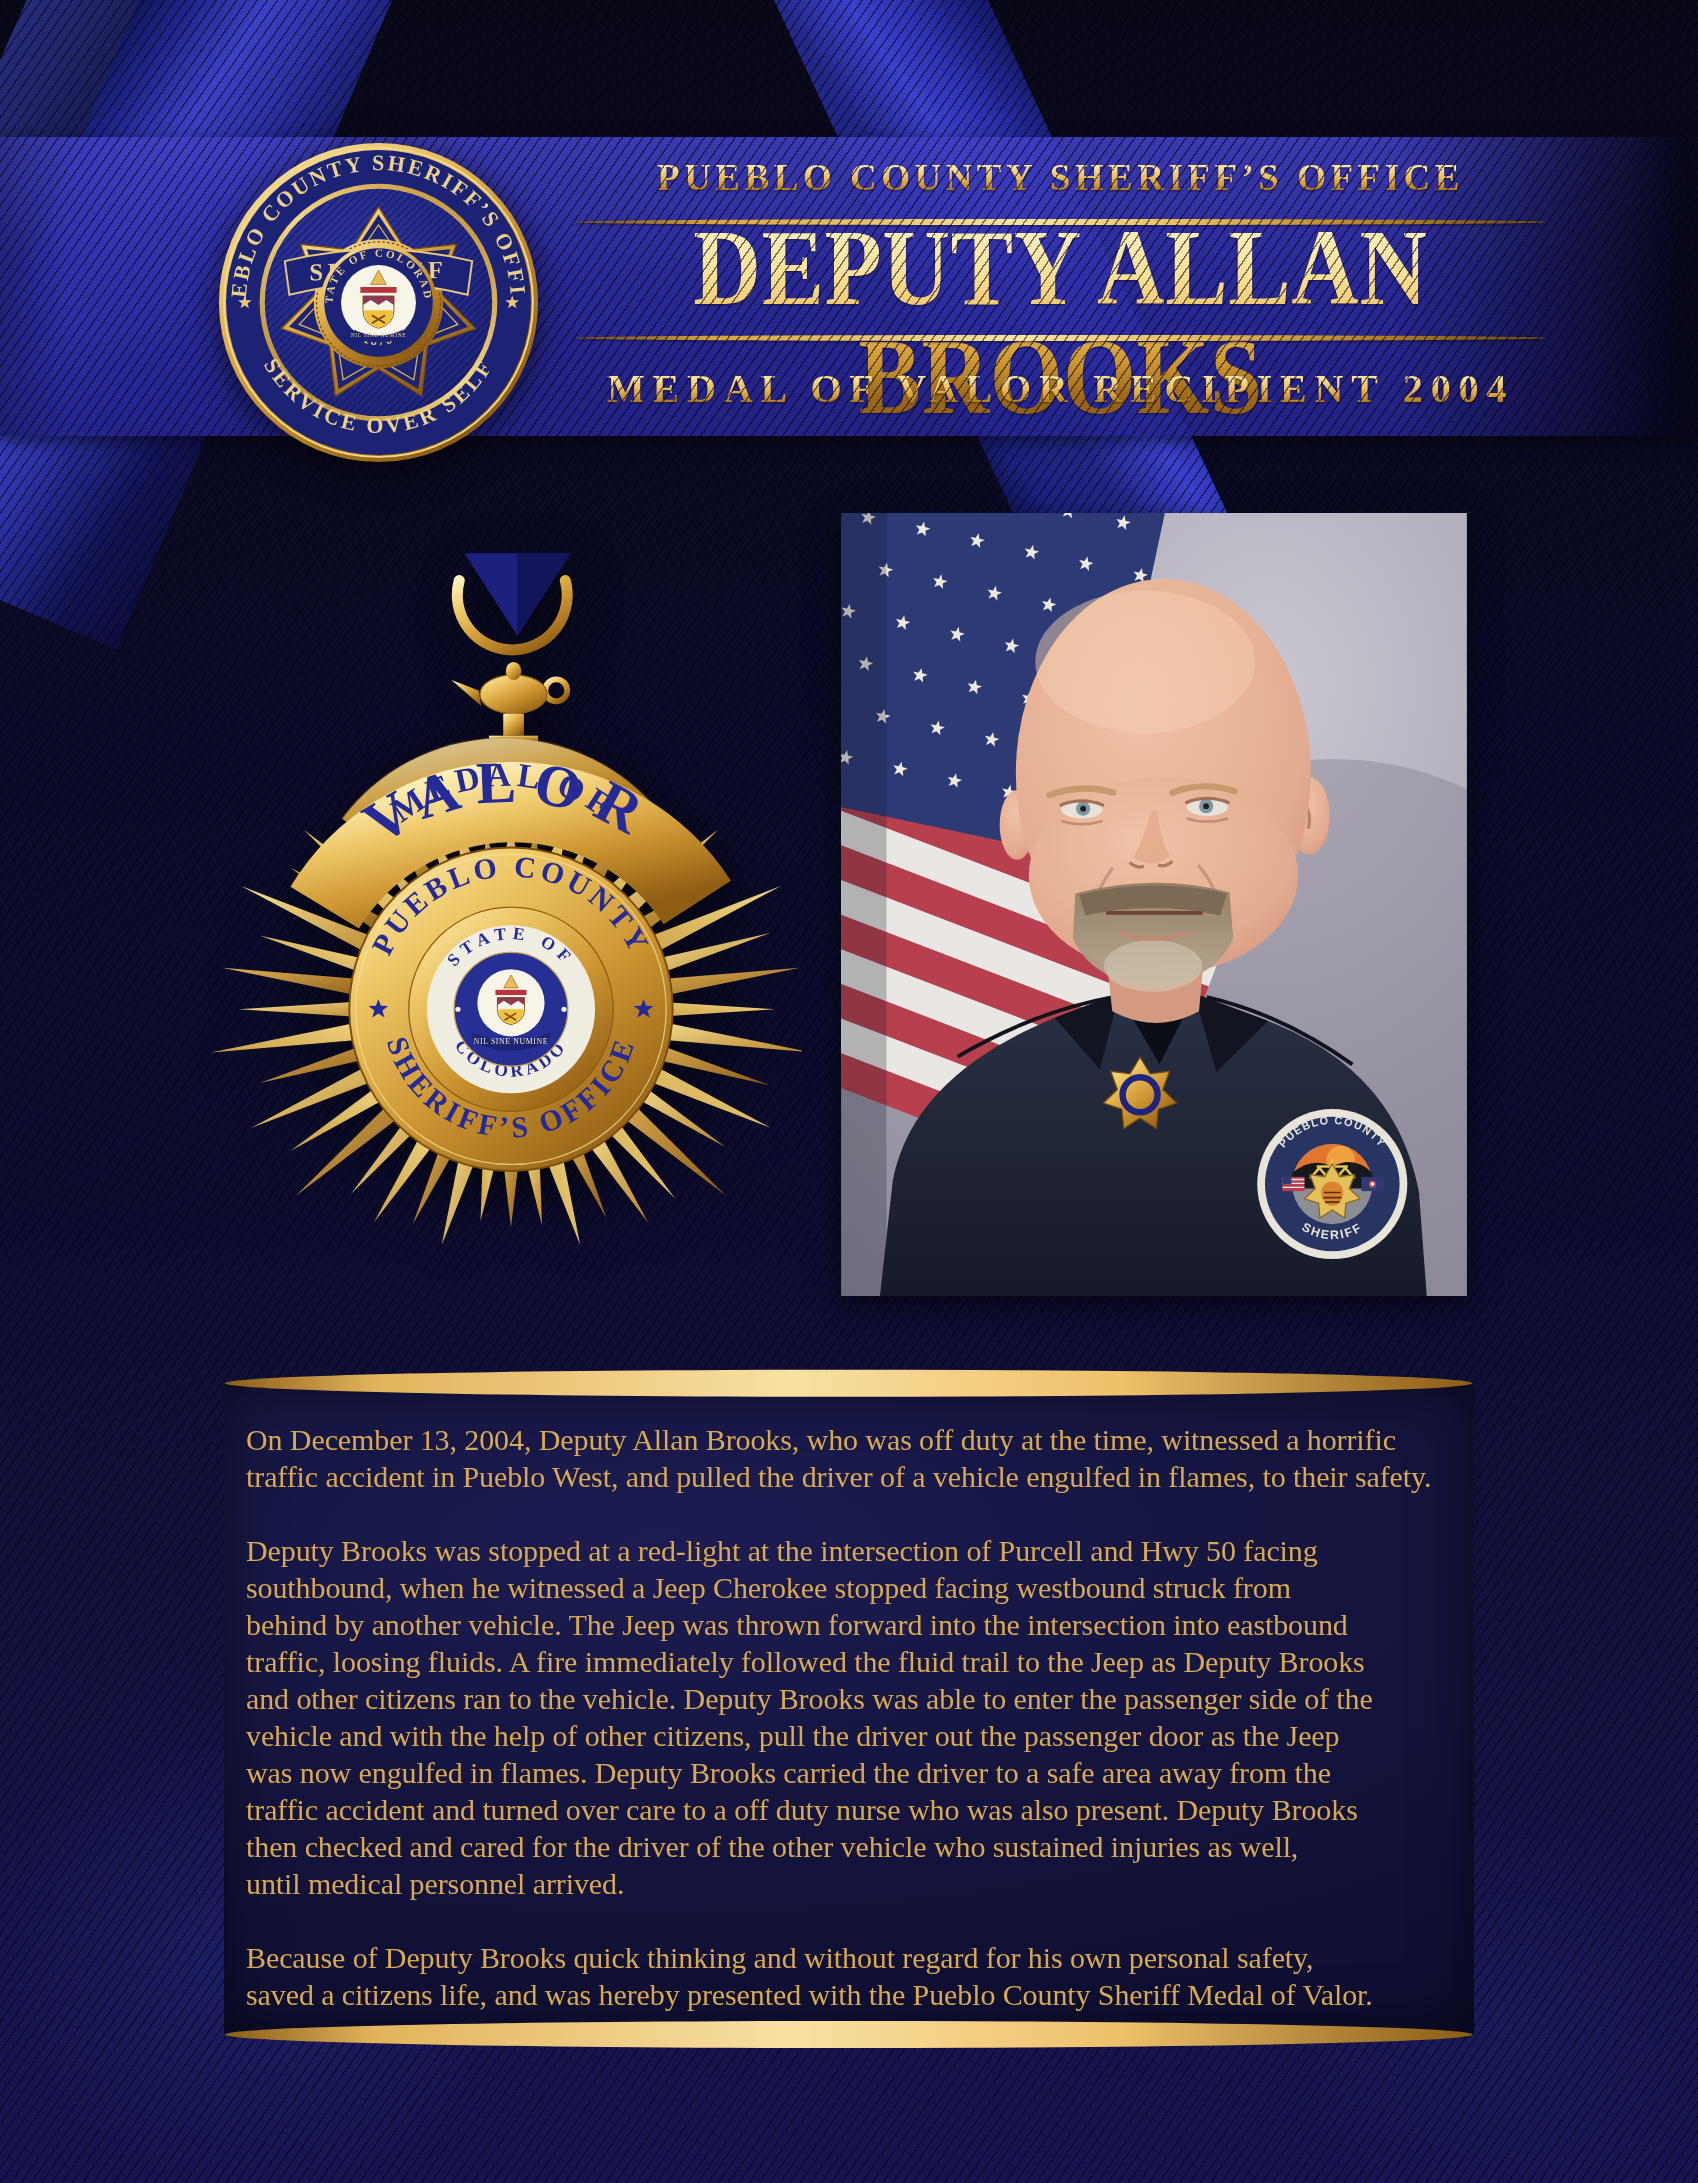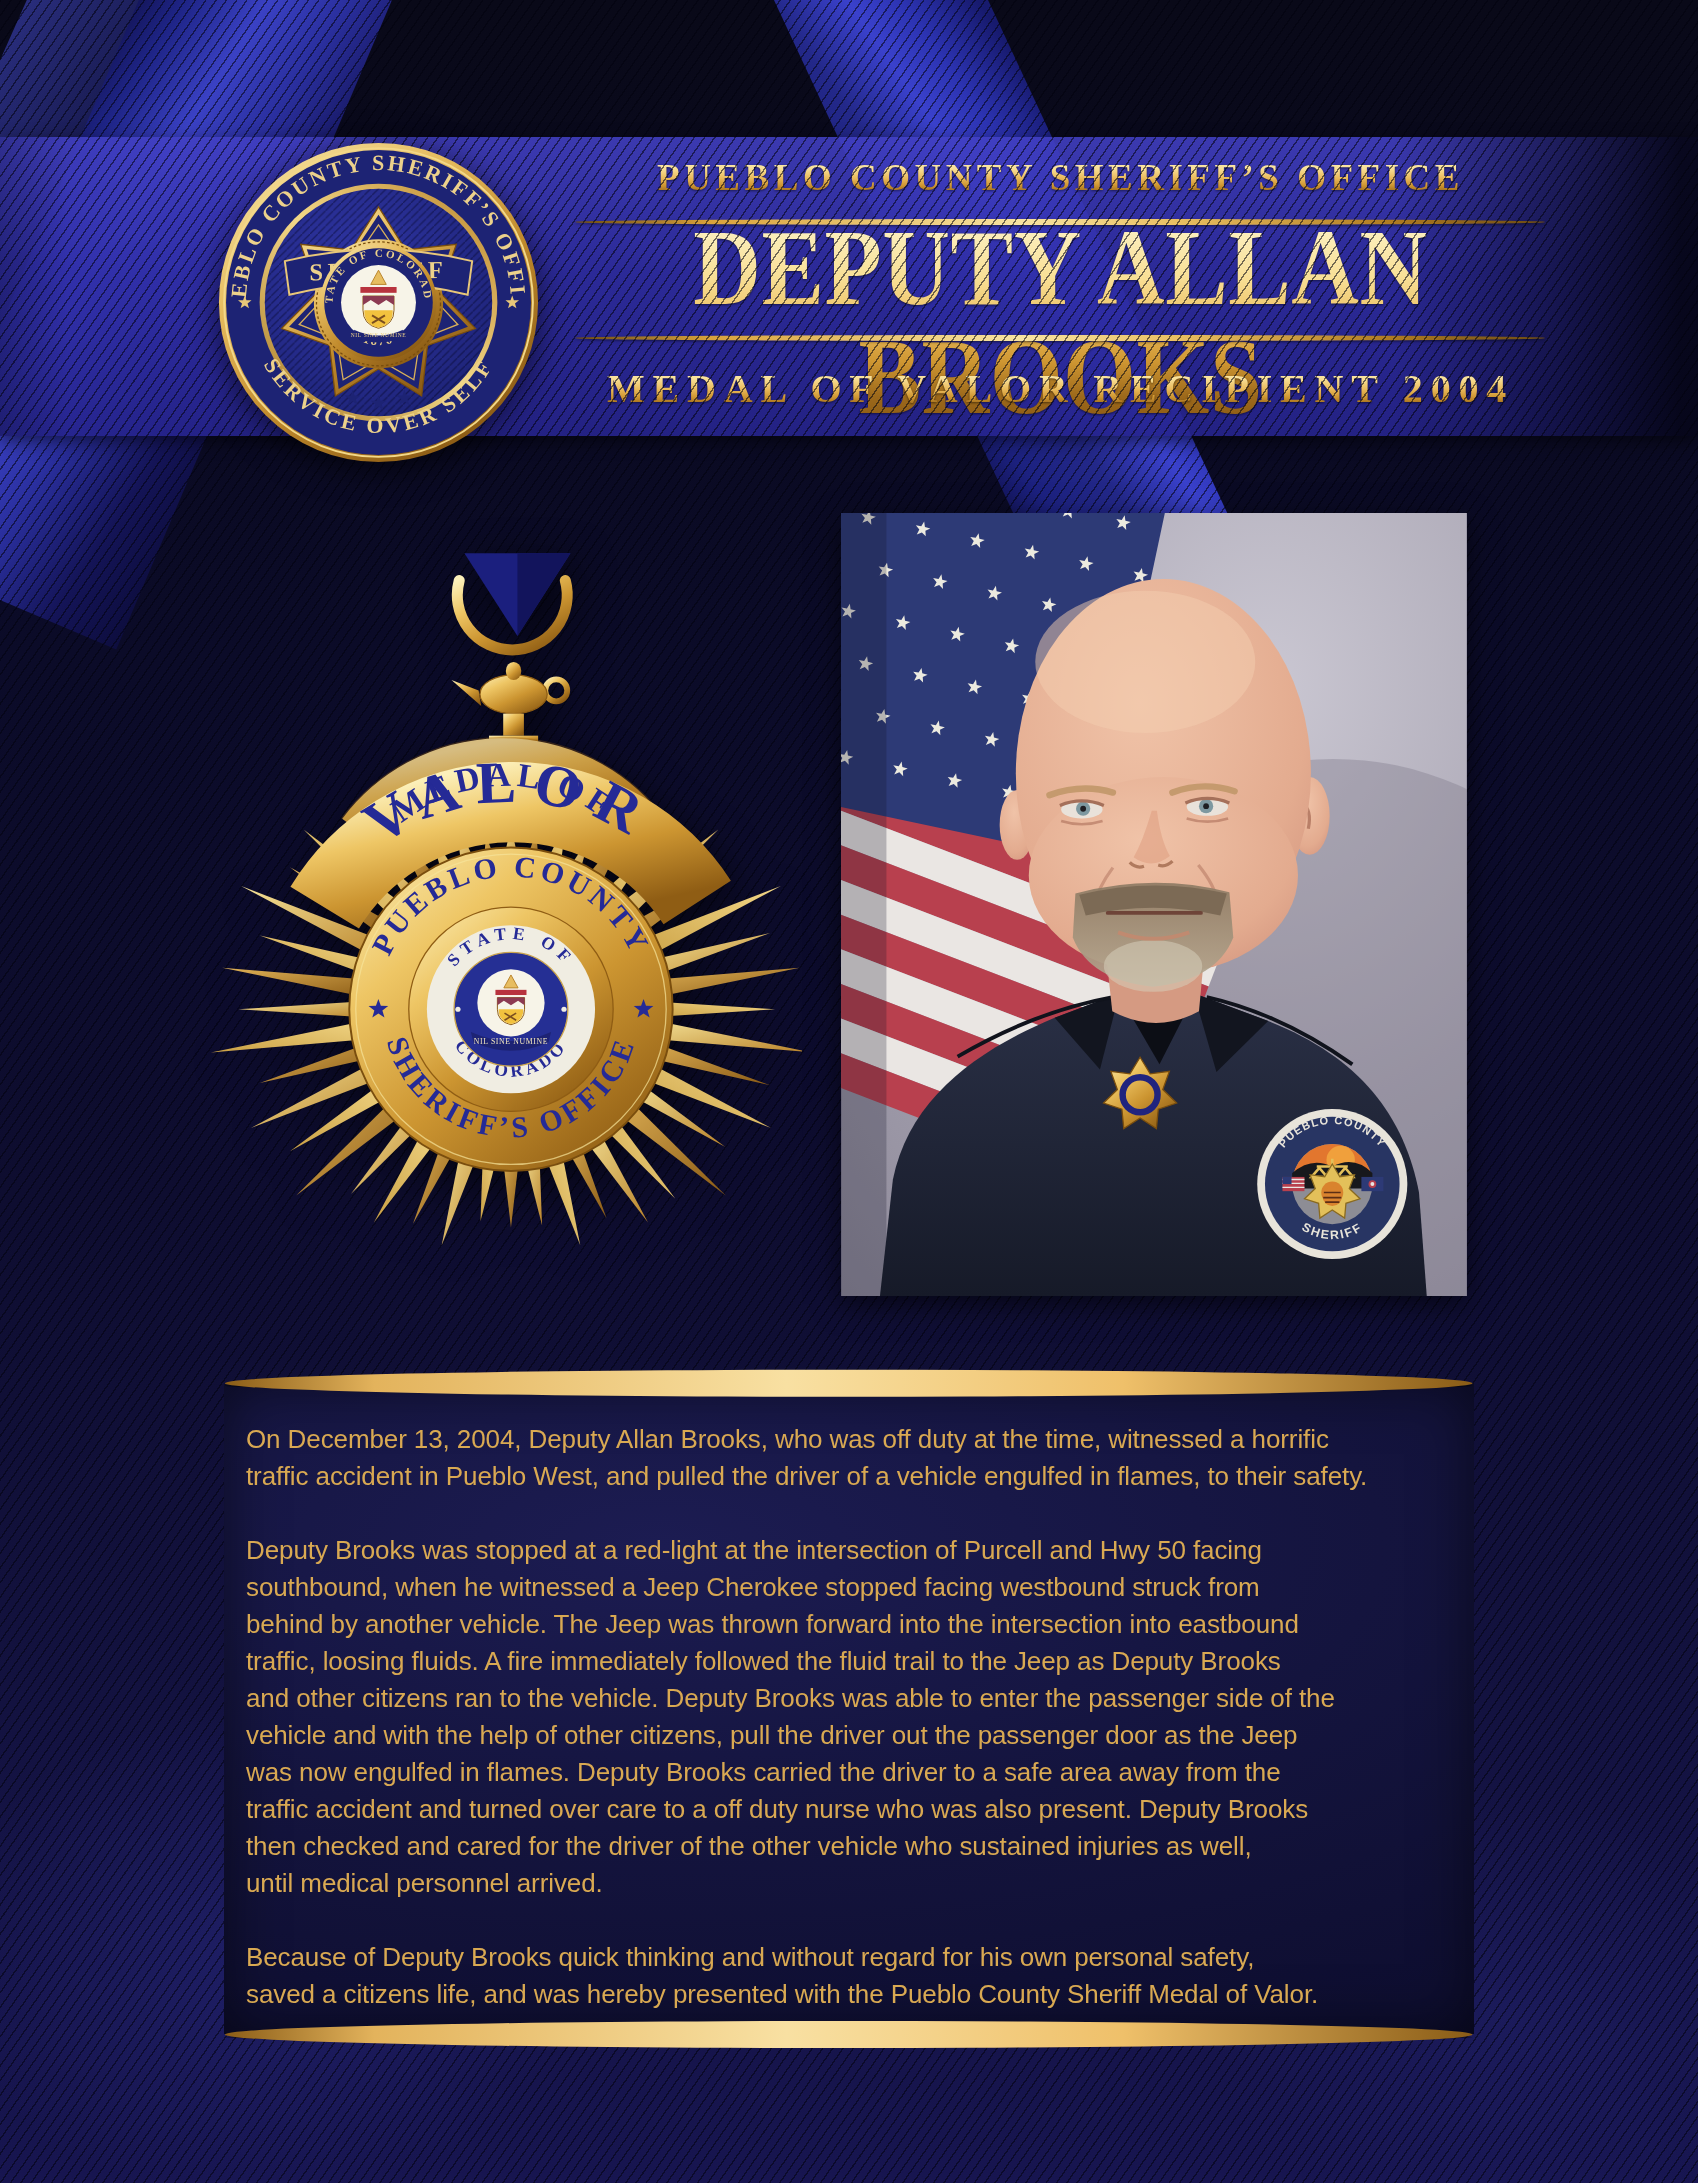--- a/index.html
+++ b/index.html
@@ -54,21 +54,21 @@
       filter:drop-shadow(6.5px 10.4px 19.4px rgba(0,0,0,.6));}
   .photo-wrap{position:absolute;left:841px;top:513px;width:626px;height:783px;
       box-shadow:0 7.8px 26px rgba(0,0,0,.6);}
   
   .textbox{position:absolute;left:224px;top:1384px;width:1250px;height:650px;
       background:radial-gradient(120% 90% at 35% 25%,#1c1c52 0%,#14143e 48%,#0d0d2e 100%);
       box-shadow:inset 0 0 58px rgba(0,0,0,.55);}
   .lens{position:absolute;left:224px;width:1250px;height:31px;}
   .lens-top{top:1369px;} .lens-bottom{top:2019px;}
   .story{position:absolute;left:246px;top:1421px;width:1229px;
-      font-family:Liberation Sans, sans-serif;font-size:26px;line-height:37px;
+      font-family:Liberation Serif, serif;font-size:30px;line-height:37px;
       letter-spacing:-0.1px;color:#d9a952;white-space:pre;}
   svg text{font-family:"Liberation Serif",serif;}
   .sans{font-family:"Liberation Sans",sans-serif;}
 </style>
 </head>
 <body>
 
 <div id="poster">
   <div class="bg"></div>
   <div class="sheen sheen-bl"></div>

